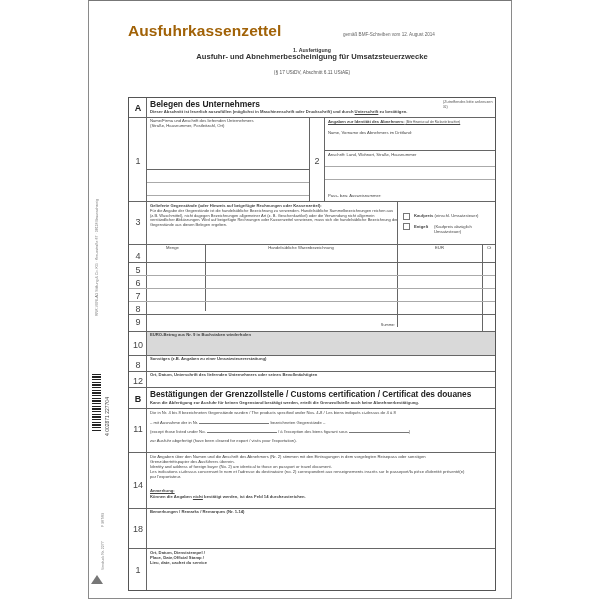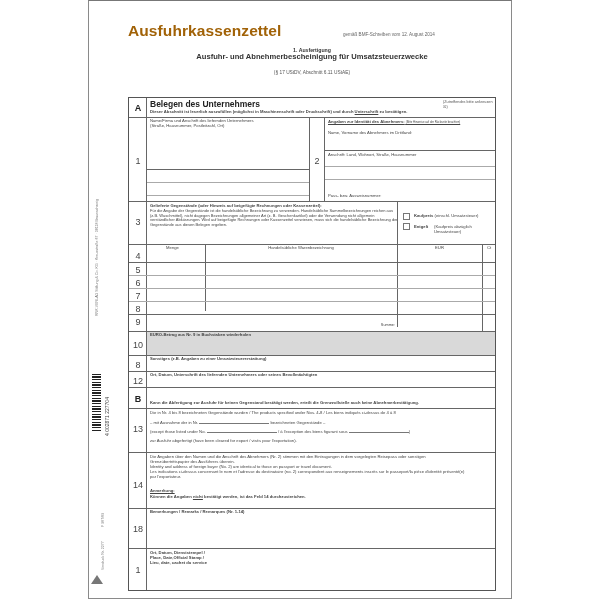--- a/index.html
+++ b/index.html
@@ -131,24 +131,25 @@
   <div class="txt b" style="left:21px; top:259px;">Sonstiges (z.B. Angaben zu einer Umsatzsteuererstattung)</div>
   <div class="abs" style="left:18px; top:264px; width:348px; height:9px;"></div>
   <div class="line hl" style="left:0; top:273px; width:366px;"></div>
 
   <div class="lbl" style="left:0; top:278px;">12</div>
   <div class="txt b" style="left:21px; top:275px;">Ort, Datum, Unterschrift des liefernden Unternehmers oder seines Bevollmächtigten</div>
   <div class="abs" style="left:18px; top:280px; width:348px; height:9px;"></div>
   <div class="line hl" style="left:0; top:289px; width:366px;"></div>
 
   <div class="lbl sec" style="left:0; top:296px;">B</div>
+  <div class="sectitle" style="left:21px; top:291px;">Bestätigungen der Grenzzollstelle / Customs certification / Certificat des douanes</div>
   <div class="txt b" style="left:21px; top:303px; white-space:nowrap;">Kann die Abfertigung zur Ausfuhr für keinen Gegenstand bestätigt werden, erteilt die Grenzzollstelle auch keine Abnehmerbestätigung.</div>
   <div class="line hl" style="left:0; top:310px; width:366px;"></div>
 
-  <div class="lbl" style="left:0; top:326px;">13</div>
+  <div class="lbl" style="left:0; top:326px;">11</div>
   <div class="txt" style="left:21px; top:313px; white-space:nowrap;">Die in Nr. 4 bis 8 bezeichneten Gegenstände wurden / The products specified under Nos. 4-8 / Les biens indiqués ci-dessus de 4 à 8</div>
   <div class="txt" style="left:21px; top:323px; white-space:nowrap;"><span>– mit Ausnahme der in Nr. </span><span class="abs" style="position:relative; display:inline-block; width:70px; border-bottom:1px solid #777; height:3px;"></span><span> bezeichneten Gegenstände –</span></div>
   <div class="txt" style="left:21px; top:332px; white-space:nowrap;"><span>(except those listed under No. </span><span style="display:inline-block; width:70px; border-bottom:1px solid #777; height:3px;"></span><span> / à l'exception des biens figurant sous </span><span style="display:inline-block; width:60px; border-bottom:1px solid #777; height:3px;"></span><span>)</span></div>
   <div class="txt" style="left:21px; top:341px; white-space:nowrap;">zur Ausfuhr abgefertigt (have been cleared for export / visés pour l'exportation).</div>
   <div class="line hl" style="left:0; top:354px; width:366px;"></div>
 
   <div class="lbl" style="left:0; top:382px;">14</div>
   <div class="txt" style="left:21px; top:357px; width:300px;">Die Angaben über den Namen und die Anschrift des Abnehmers (Nr. 2) stimmen mit den Eintragungen in dem vorgelegten Reisepass oder sonstigen Grenzübertrittspapier des Ausführers überein.</div>
   <div class="txt" style="left:21px; top:367px; white-space:nowrap;">Identity and address of foreign buyer (No. 2) are identical to those on passport or travel document.</div>
   <div class="txt" style="left:21px; top:372px; width:320px;">Les indications ci-dessus concernant le nom et l'adresse du destinataire (no. 2) correspondent aux renseignements inscrits sur le passeport/la pièce d'identité présenté(e) par l'exportateur.</div>

